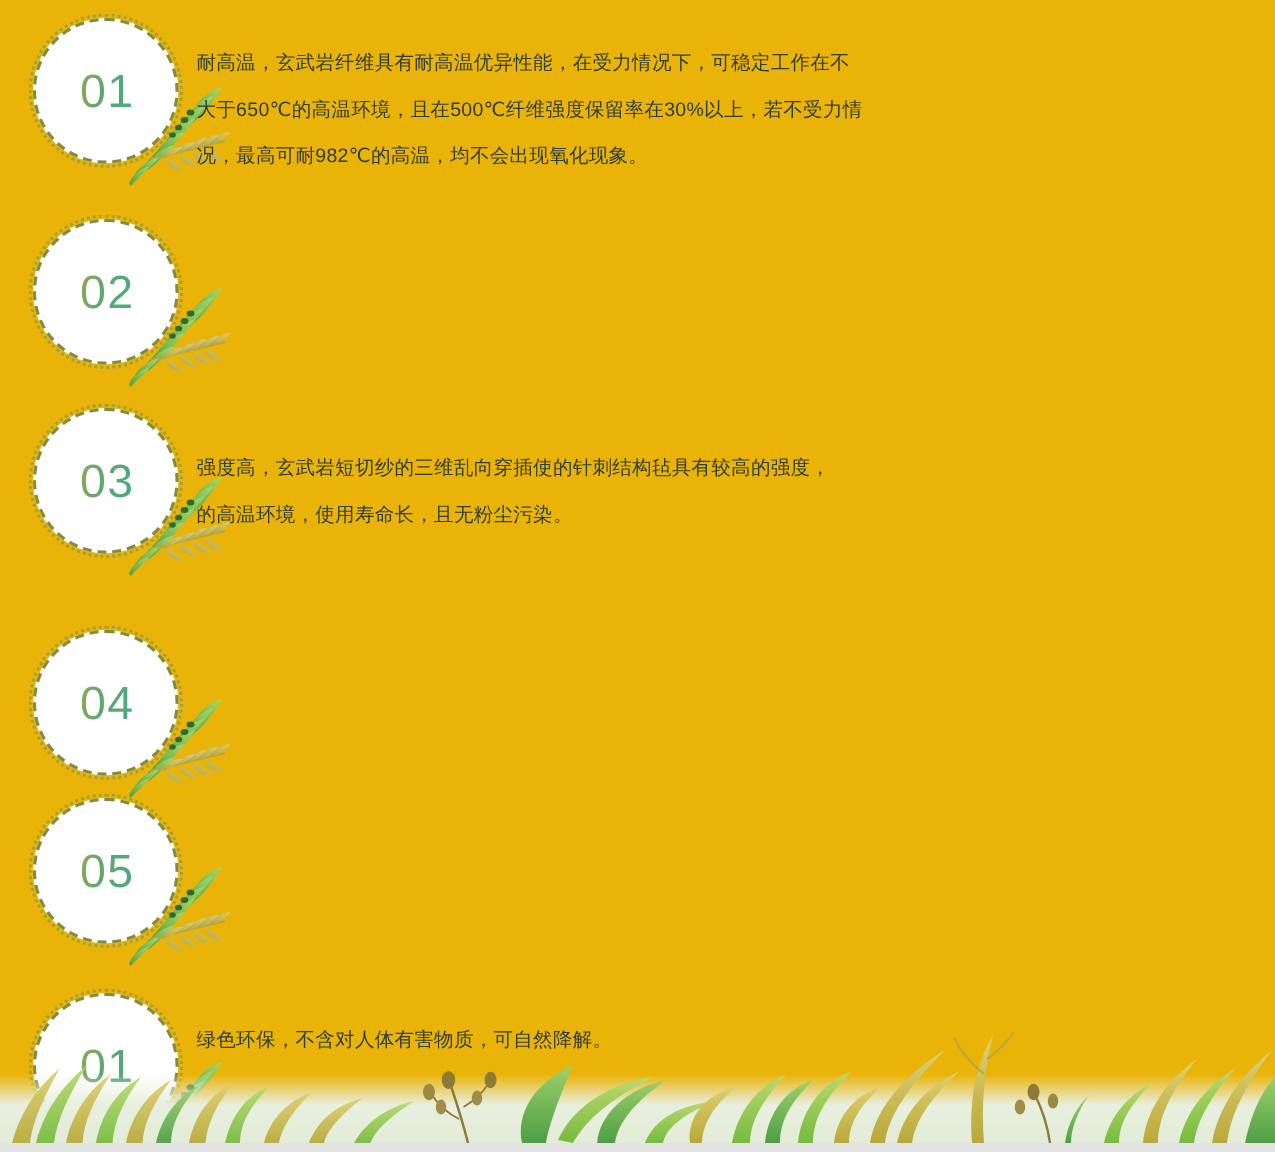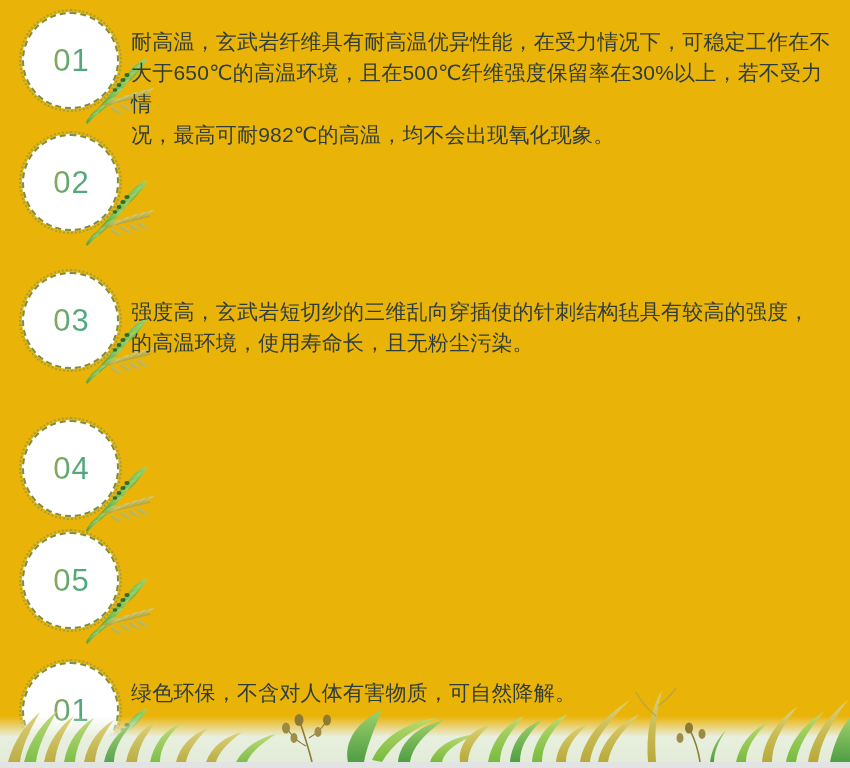--- a/index.html
+++ b/index.html
@@ -90,21 +90,21 @@
     height: 72px;
     pointer-events: none;
   }
 
   
   .feature-text {
     position: absolute;
     left: 131px;
     width: 700px;
     color: #2f3d3c;
-    font-size: 21px;
+    font-size: 13px;
     line-height: 31px;
     letter-spacing: .2px;
     white-space: pre-line;
   }
 
   
   #foliage {
     position: absolute;
     left: 0;
     bottom: 6px;
@@ -187,21 +187,21 @@
     <g fill="url(#sg1)">
       <path d="M10 62 C14 56 20 52 26 51 C21 57 15 62 11 65 Z"></path>
       <path d="M6 68 C9 62 14 58 20 57 C15 62 10 67 7 70 Z"></path>
     </g>
   </svg></div>
         </div>
         <div class="feature-text" style="top: 22px;">耐高温，玄武岩纤维具有耐高温优异性能，在受力情况下，可稳定工作在不
 大于650℃的高温环境，且在500℃纤维强度保留率在30%以上，若不受力情
 况，最高可耐982℃的高温，均不会出现氧化现象。</div>
       </div>
-      <div class="feature-row" style="top: 126px;">
+      <div class="feature-row" style="top: 138px;">
         <div class="badge">
           <div class="badge-ring"></div>
           <div class="badge-number">02</div>
           <div class="badge-sprig">
   <svg viewBox="0 0 76 72" xmlns="http://www.w3.org/2000/svg" style="width:76px;height:72px;">
     <defs>
       <linearGradient id="sg1" x1="0" y1="1" x2="1" y2="0">
         <stop offset="0" stop-color="#4f9e3f"></stop>
                   <stop offset="1" stop-color="#a8d86a"></stop>
       </linearGradient>

